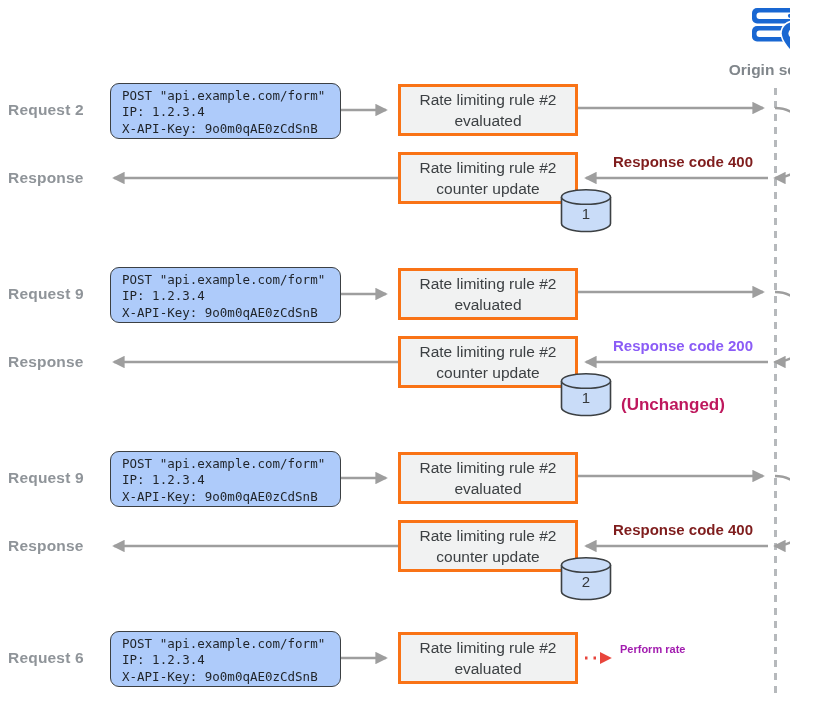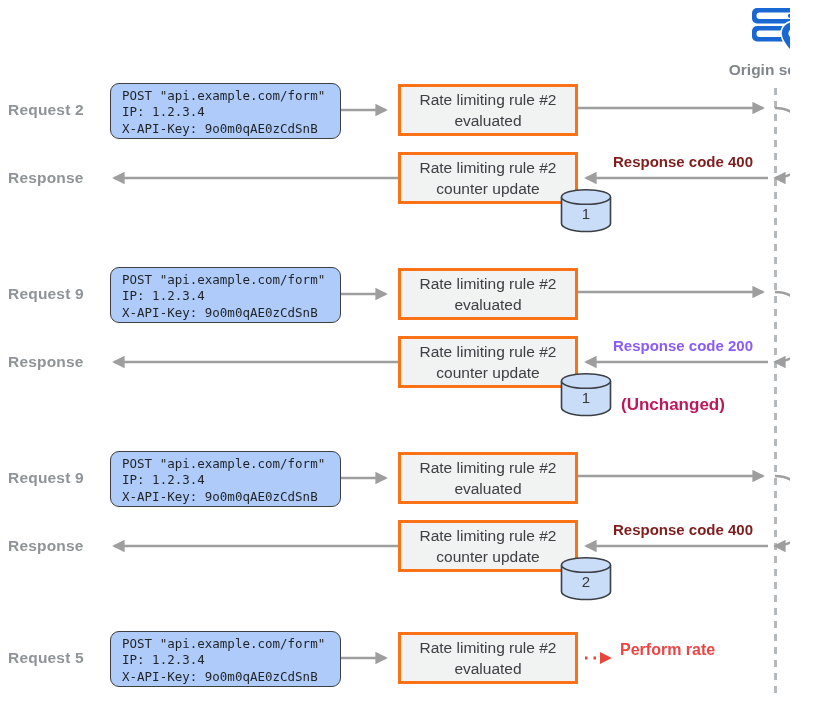--- a/index.html
+++ b/index.html
@@ -31,21 +31,21 @@
     position:absolute; left:598px; width:170px; text-align:center;
     font-size:15px; font-weight:700;
   }
   .resp-code.red  { color:#7f1d1d; }
   .resp-code.gray { color:#8b5cf6;text-align:center; }
   .note {
     position:absolute; font-size:17px; font-weight:700; color:#be185d;
   }
   .action-note {
     position:absolute; left:620px; width:160px;
-    font-size:16px; font-weight:700; color:#ef4444; line-height:19.5px;
+    font-size:11px; font-weight:700; color:#a21caf; line-height:19.5px;
   }
   .cyl { position:absolute; left:560px; width:52px; height:45px; }
   .cyl .num {
     position:absolute; left:0; top:17px; width:100%; text-align:center;
     font-size:15px; color:#36393c;
   }
   .origin-label {
     position:absolute; left:712px; top:61px; width:130px; text-align:center;
     font-size:15.5px; font-weight:600; color:#80868b;
   }
@@ -149,21 +149,21 @@
   <div class="o-box" style="top:520px">Rate limiting rule #2 counter update</div>
   <div class="side-label" style="top:537px">Response</div>
   <div class="cyl" style="top:556px">
     <svg width="52" height="45" viewBox="0 0 52 45">
       <path d="M1.5 9 V35.5 c0 4.5 11 8 24.5 8 s24.5-3.5 24.5-8 V9" fill="#c9dcf8" stroke="#3c4043" stroke-width="1.6"></path>
       <ellipse cx="26" cy="9" rx="24.5" ry="7.3" fill="#c9dcf8" stroke="#3c4043" stroke-width="1.6"></ellipse>
     </svg>
     <span class="num">2</span>
   </div>
 
-  <div class="side-label" style="top:649px">Request 5</div>
+  <div class="side-label" style="top:649px">Request 6</div>
   <div class="req-box" style="top:631px">
     <div>POST "api.example.com/form"</div>
     <div>IP: 1.2.3.4</div>
     <div>X-API-Key: 9o0m0qAE0zCdSnB</div>
   </div>
   <div class="o-box" style="top:632px">Rate limiting rule #2 evaluated</div>
   <div class="action-note" style="top:640px">
     <div>Perform rate</div>
   </div>
 

